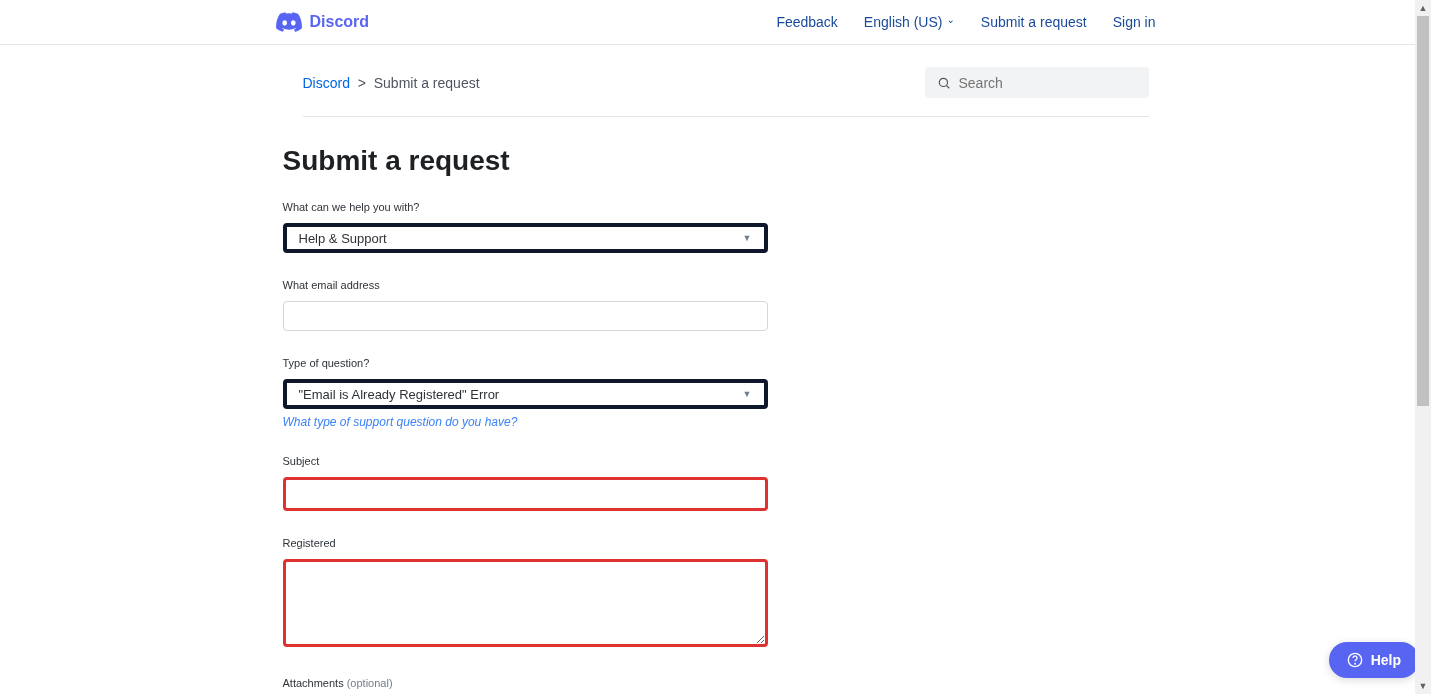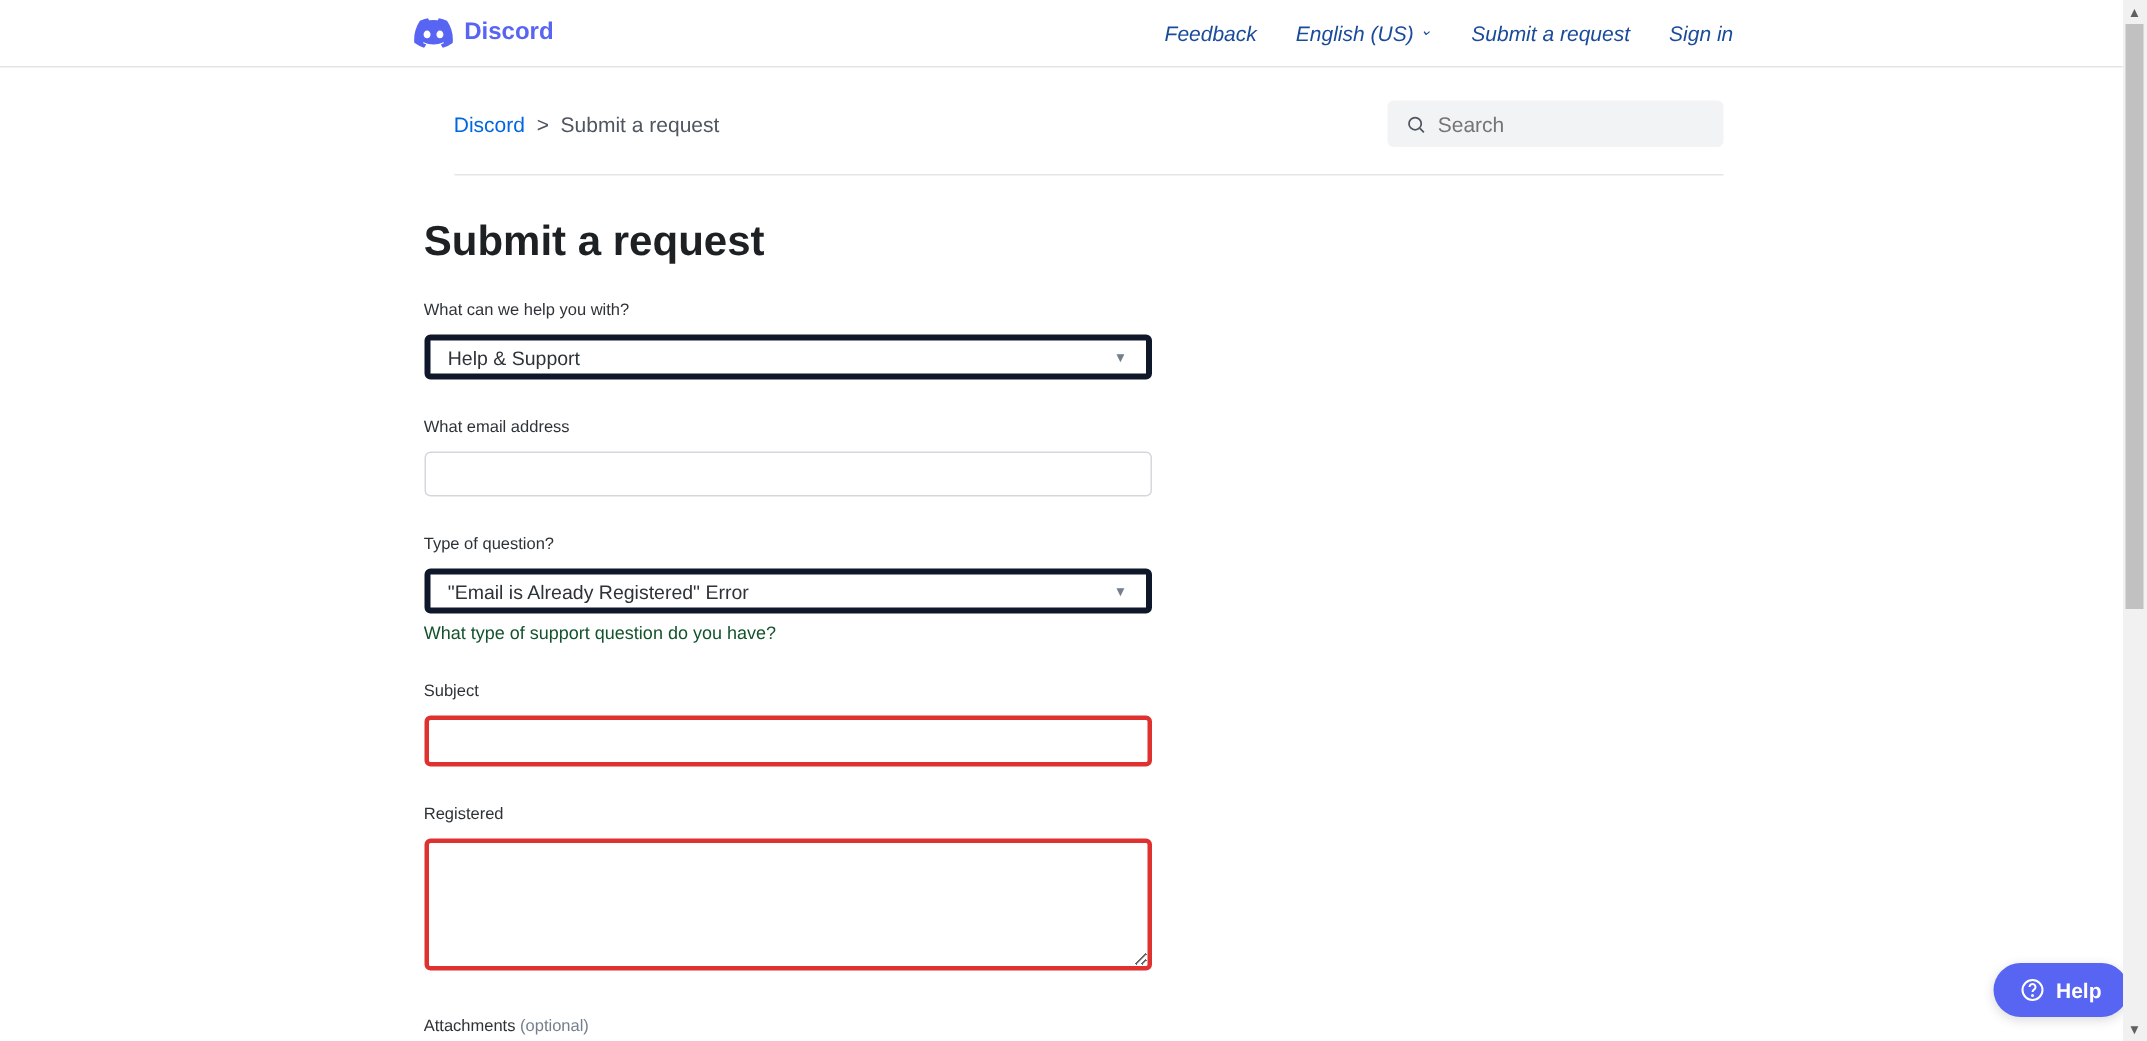--- a/index.html
+++ b/index.html
@@ -41,21 +41,20 @@
     .nav {
       display: flex;
       align-items: center;
       gap: 26px;
     }
     .nav-link {
       color: #1a4b9a;
       text-decoration: none;
       font-size: 14px;
       cursor: pointer;
-      font-style: italic;
     }
     .nav-lang {
       display: flex;
       align-items: flex-start;
       gap: 4px;
     }
     .chevron-down {
       color: #1a4b9a;
       font-size: 10px;
     }
@@ -160,22 +159,23 @@
       border-radius: 4px;
       padding: 8px 12px;
       font-size: 13px;
       min-height: 88px;
       resize: both;
       outline: none;
       font-family: inherit;
     }
     .help-text {
       font-size: 12px;
-      color: #14532d;
+      color: #3b82f6;
       margin-top: 6px;
+      font-style: italic;
     }
     .help-button {
       position: fixed;
       bottom: 16px;
       right: 12px;
       background: #5865F2;
       color: #fff;
       border-radius: 24px;
       padding: 10px 18px;
       font-size: 14px;

